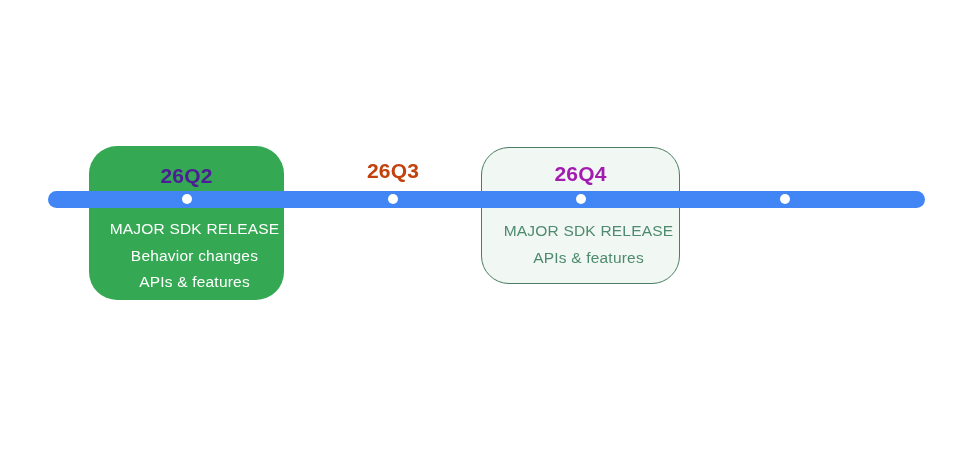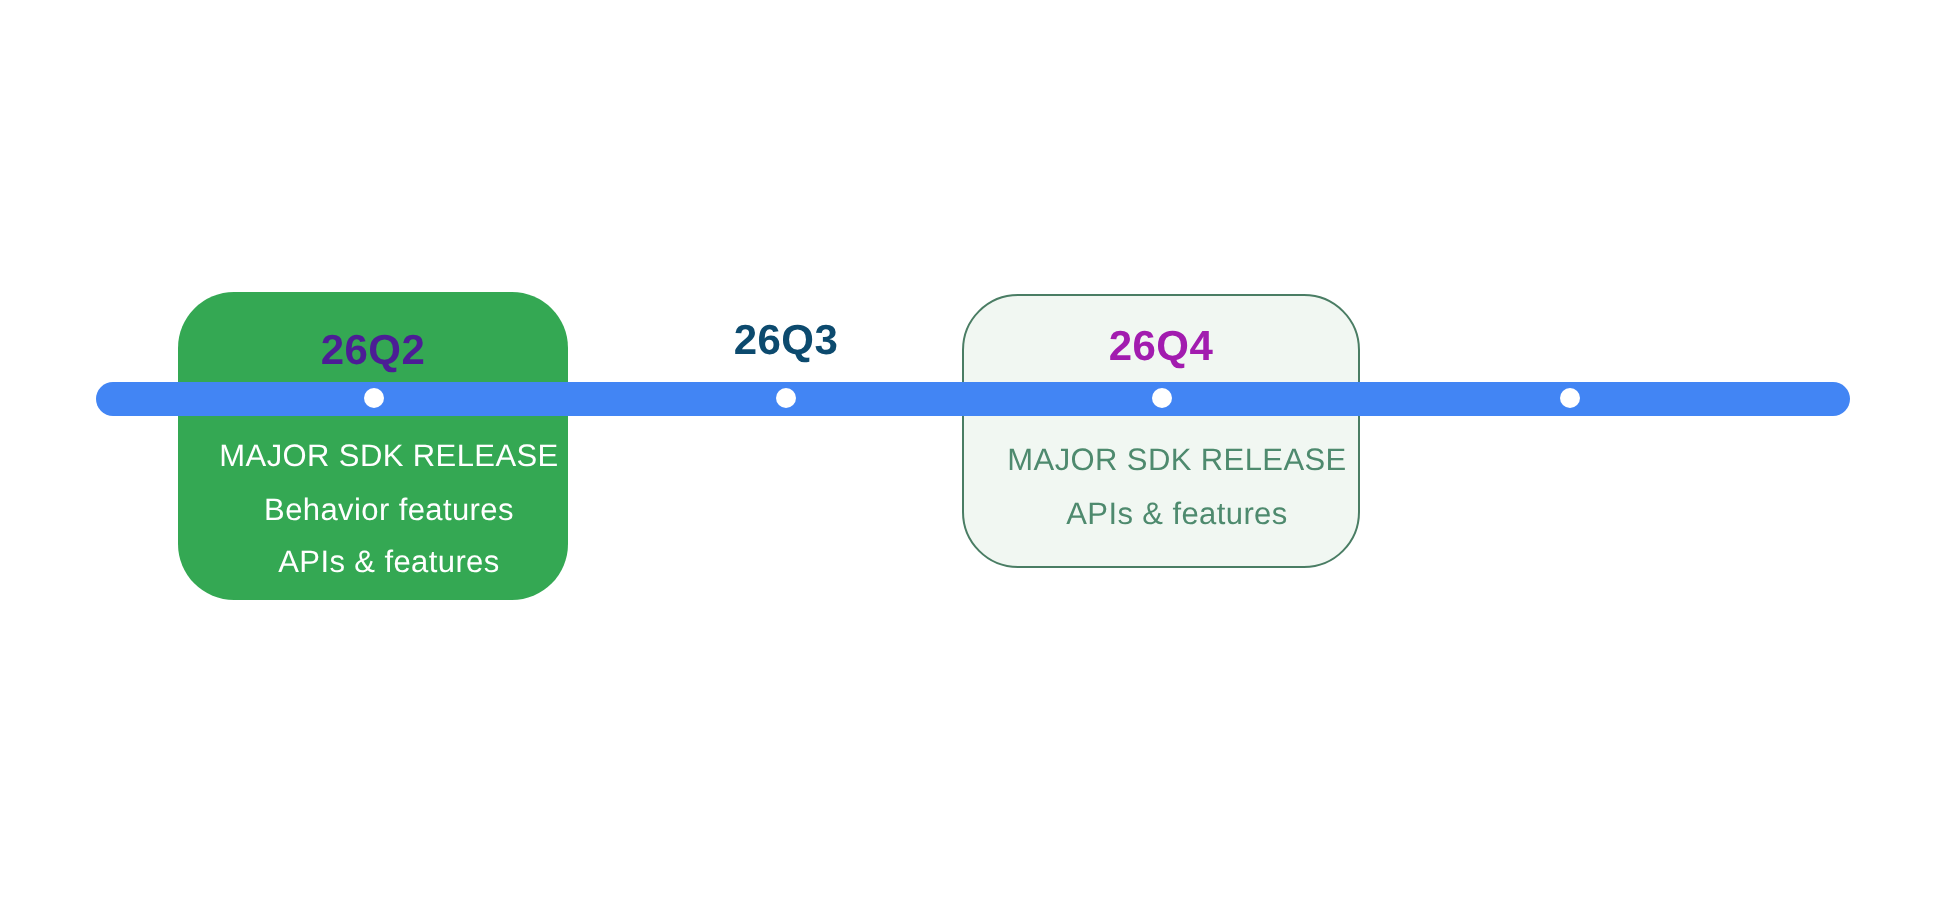--- a/index.html
+++ b/index.html
@@ -44,21 +44,21 @@
   .dot-3 { left: 780px; }
 
   
   .quarter-label {
     position: absolute;
     top: 159px;
     width: 120px;
     text-align: center;
     font-size: 21px;
     font-weight: 600;
-    color: #0c4a6e;
+    color: #c2410c;
     letter-spacing: 0.2px;
     z-index: 4;
   }
   .label-1 { left: 333px; }
   .label-3 { left: 725px; }
 
   
   .card {
     position: absolute;
     border-radius: 28px;
@@ -128,21 +128,21 @@
   <div class="timeline-bar"></div>
 
   <div class="dot dot-0"></div>
   <div class="dot dot-1"></div>
   <div class="dot dot-2"></div>
   <div class="dot dot-3"></div>
 
   <div class="card card-filled">
     <div class="card-title">26Q2</div>
     <div class="card-line line-0">MAJOR SDK RELEASE</div>
-    <div class="card-line line-1">Behavior features</div>
+    <div class="card-line line-1">Behavior changes</div>
     <div class="card-line line-2">APIs &amp; features</div>
   </div>
 
   <div class="quarter-label label-1">26Q3</div>
 
   <div class="card card-outlined">
     <div class="card-title">26Q4</div>
     <div class="card-line line-0">MAJOR SDK RELEASE</div>
     <div class="card-line line-1">APIs &amp; features</div>
   </div>

